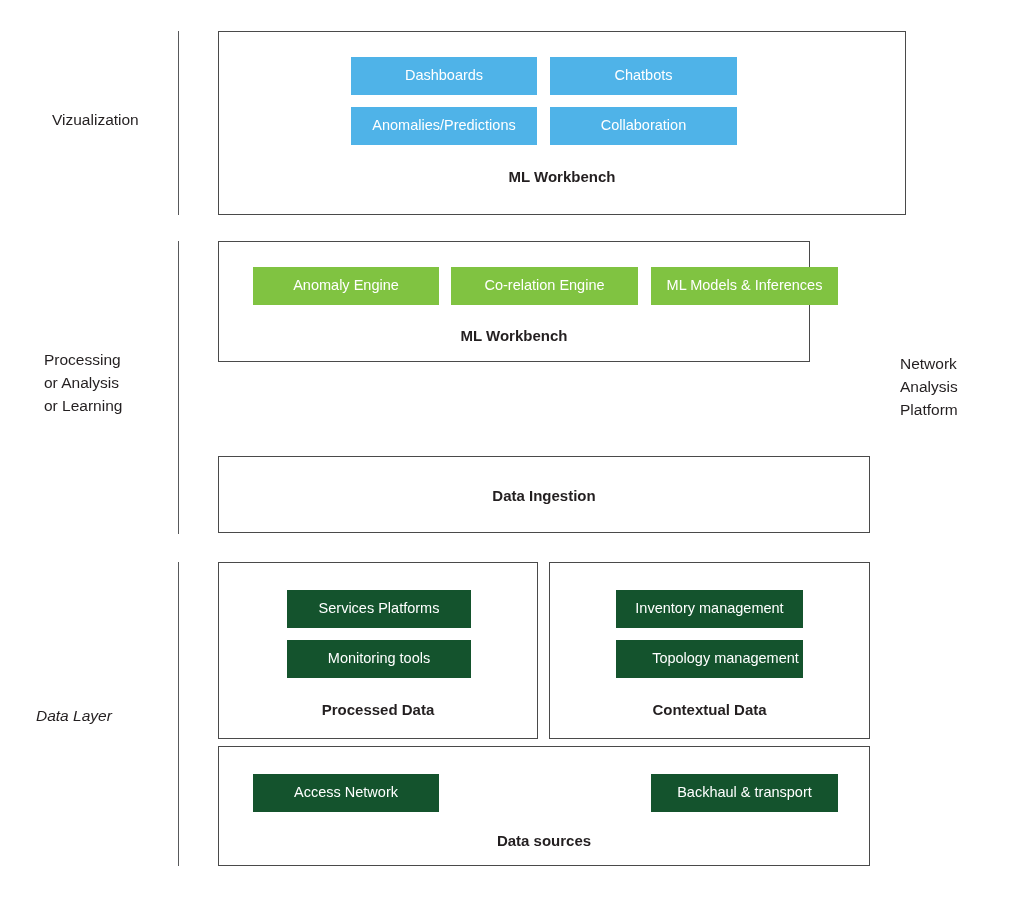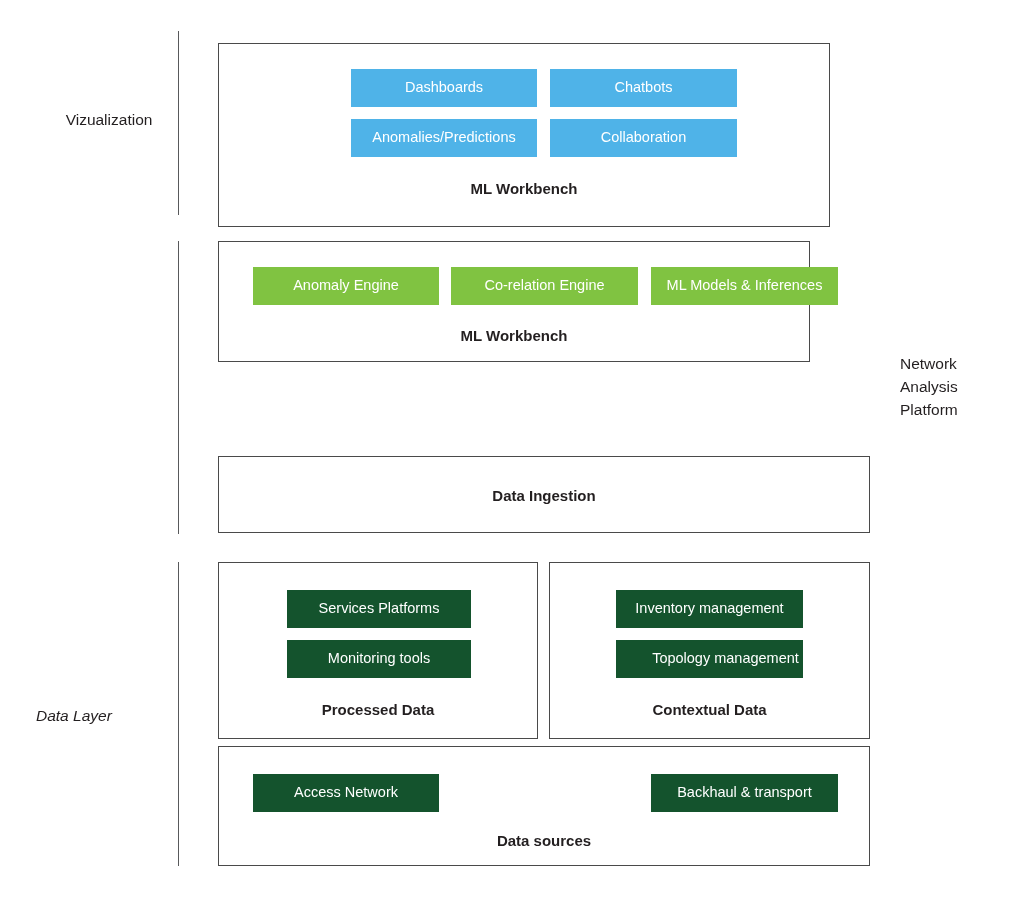--- a/index.html
+++ b/index.html
@@ -15,21 +15,21 @@
 
   
   .band-label {
     position:absolute;
     font-size:15.5px;
     line-height:23px;
     color:#231f20;
     text-align:left;
     white-space:pre-line;
   }
-  #label-viz      { left:44px; top:108px;  width:130px;text-align:center; }
+  #label-viz      { left:52px; top:108px;  width:130px; }
   #label-proc     { left:44px; top:348px;  width:140px; }
   #label-data     { left:36px; top:704px;  width:130px;font-style:italic; }
   #label-platform { left:900px; top:352px; width:120px; }
 
   
   .divider {
     position:absolute;
     left:178px;
     width:1px;
     background:#58595b;
@@ -62,21 +62,21 @@
     color:#ffffff;
     font-size:14.5px;
     text-align:center;
     line-height:1.1;
   }
   .chip.blue   { background:#4FB3E8; }
   .chip.green  { background:#80C341; }
   .chip.orange { background:#14532d; }
 
   
-  #panel-viz { left:218px; top:43px; width:612px; height:184px; }
+  #panel-viz { left:218px; top:31px; width:688px; height:184px; }
   #chip-dashboards  { left:132px; top:25px;  width:186px; height:38px; }
   #chip-chatbots    { left:331px; top:25px;  width:187px; height:38px; }
   #chip-anomalies   { left:132px; top:75px;  width:186px; height:38px; }
   #chip-collab      { left:331px; top:75px;  width:187px; height:38px; }
   #caption-viz      { top:136px; }
 
   
   #panel-ml     { left:218px; top:241px; width:592px; height:121px; }
   #chip-anomaly { left:34px;  top:25px;  width:186px; height:38px; }
   #chip-corel   { left:232px; top:25px;  width:187px; height:38px; }
@@ -106,20 +106,23 @@
   #chip-backhaul  { left:432px; top:27px; width:187px; height:38px; }
   #caption-sources { top:85px; }
 </style>
 </head>
 <body>
 
 <div class="diagram">
 
   <div class="band-label" id="label-viz">Vizualization</div>
 
+  <div class="band-label" id="label-proc">Processing
+or Analysis
+or Learning</div>
 
   <div class="band-label" id="label-data">Data Layer</div>
 
   <div class="band-label" id="label-platform">Network
 Analysis
 Platform</div>
 
   <div class="divider" id="divider-viz"></div>
   <div class="divider" id="divider-proc"></div>
   <div class="divider" id="divider-data"></div>

